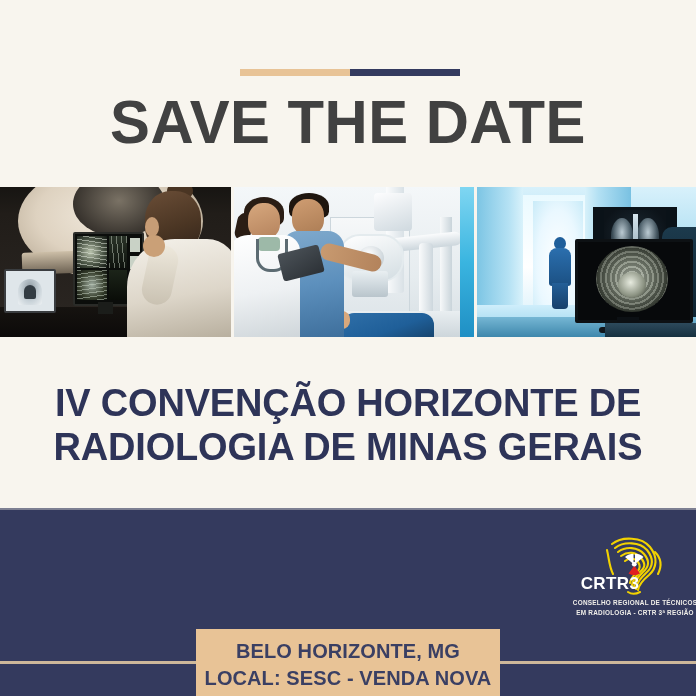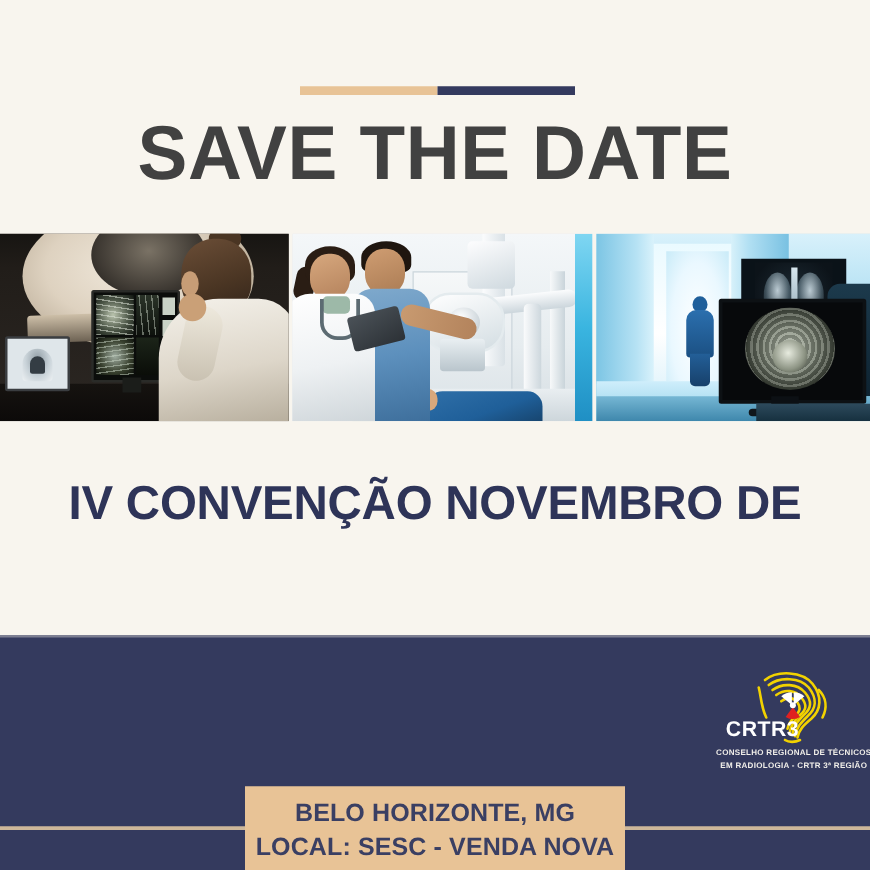--- a/index.html
+++ b/index.html
@@ -657,21 +657,22 @@
         <div class="p3-ct"></div>
       </div>
       <div class="p3-mon-stand"></div>
       <div class="p3-mon-base"></div>
       <div class="p3-keyboard"></div>
     </div>
   </div>
 
   <div class="mid-section">
     <div class="headline">
-      <span>IV CONVENÇÃO NOVEMBRO DE</span>
+      <span>IV CONVENÇÃO HORIZONTE DE</span>
+      <span>RADIOLOGIA DE MINAS GERAIS</span>
     </div>
   </div>
 
   <div class="navy-band">
     <div class="navy-topline"></div>
 
 
     <div class="logo">
       <div class="logo-mark">
         <svg viewBox="0 0 78 62" width="78" height="62">

